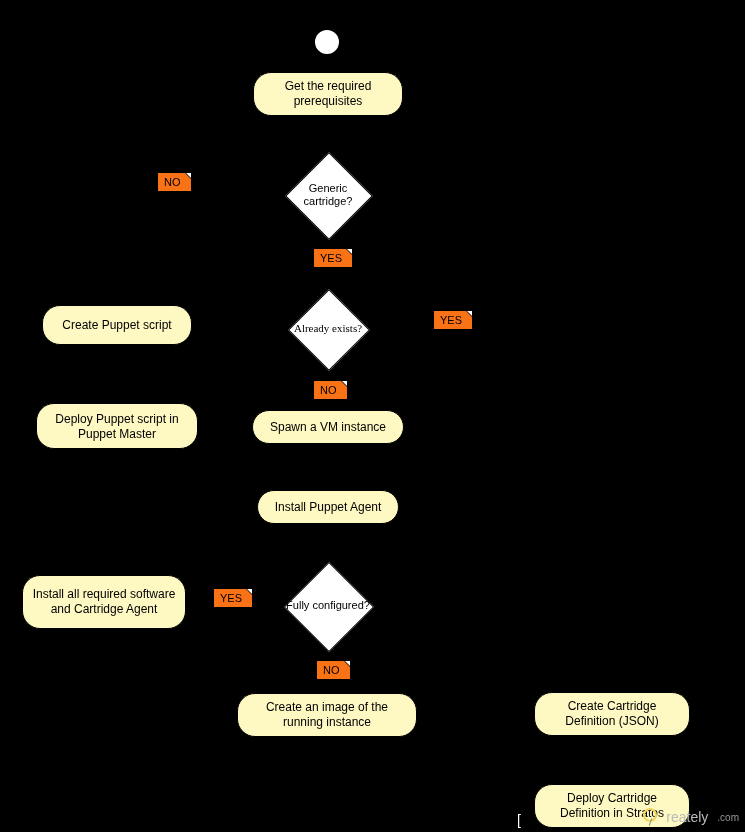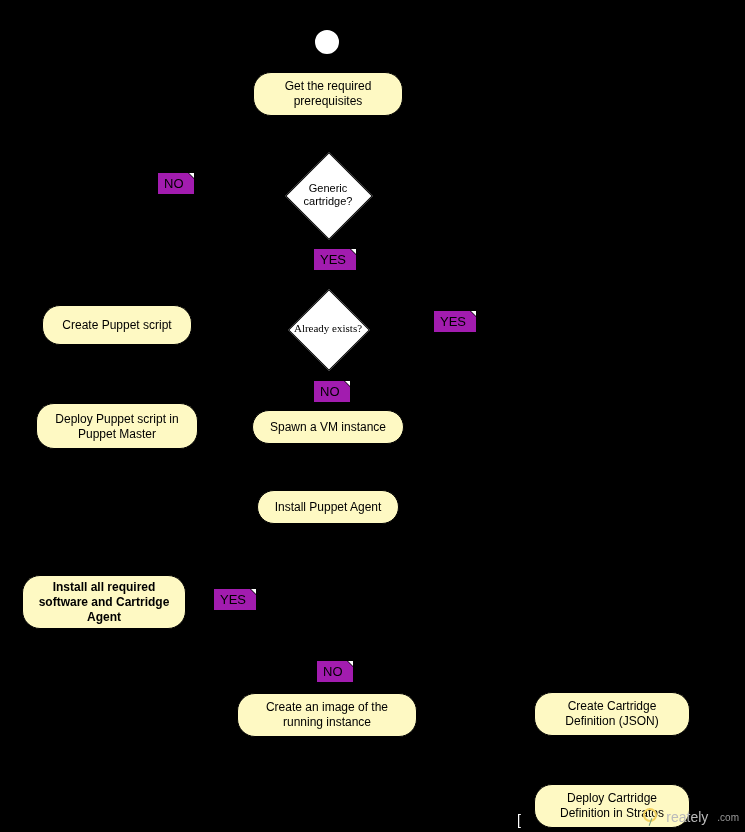--- a/index.html
+++ b/index.html
@@ -56,23 +56,23 @@
     display: flex;
     align-items: center;
     justify-content: center;
     text-align: center;
     font-size: 11px;
     line-height: 1.2;
   }
   
   .label {
     position: absolute;
-    background: #a21caf;
+    background: #f97316;
     border: 1px solid #000;
-    font-size: 13px;
+    font-size: 11px;
     padding: 3px 10px 3px 6px;
     box-sizing: border-box;
   }
   .label::after {
     content: "";
     position: absolute;
     top: 0;
     right: 0;
     width: 0;
     height: 0;
@@ -171,26 +171,32 @@
   </div>
 
   <div class="process" style="left:252px; top:410px; width:152px; height:34px;">
     <span>Spawn a VM instance</span>
   </div>
 
   <div class="process" style="left:257px; top:490px; width:142px; height:34px;">
     <span>Install Puppet Agent</span>
   </div>
 
+  <div class="diamond-wrap" style="left:282px; top:560px; width:92px; height:92px;">
+    <div class="diamond" style="left:15px; top:15px; width:62px; height:62px;"></div>
+    <div class="diamond-text">
+        <span>Fully configured?</span>
+      </div>
+  </div>
 
   <div class="label" style="left:213px; top:588px;"><span>YES</span></div>
 
   <div class="label" style="left:316px; top:660px;"><span>NO</span></div>
 
-  <div class="process" style="left:22px; top:575px; width:164px; height:54px;font-weight:bold;">
+  <div class="process" style="left:22px; top:575px; width:164px; height:54px;">
     <span>Install all required software and Cartridge Agent</span>
   </div>
 
   <div class="process" style="left:237px; top:693px; width:180px; height:44px;">
     <span>Create an image of the running instance</span>
   </div>
 
   <div class="process" style="left:534px; top:692px; width:156px; height:44px;">
     <span>Create Cartridge Definition (JSON)</span>
   </div>

